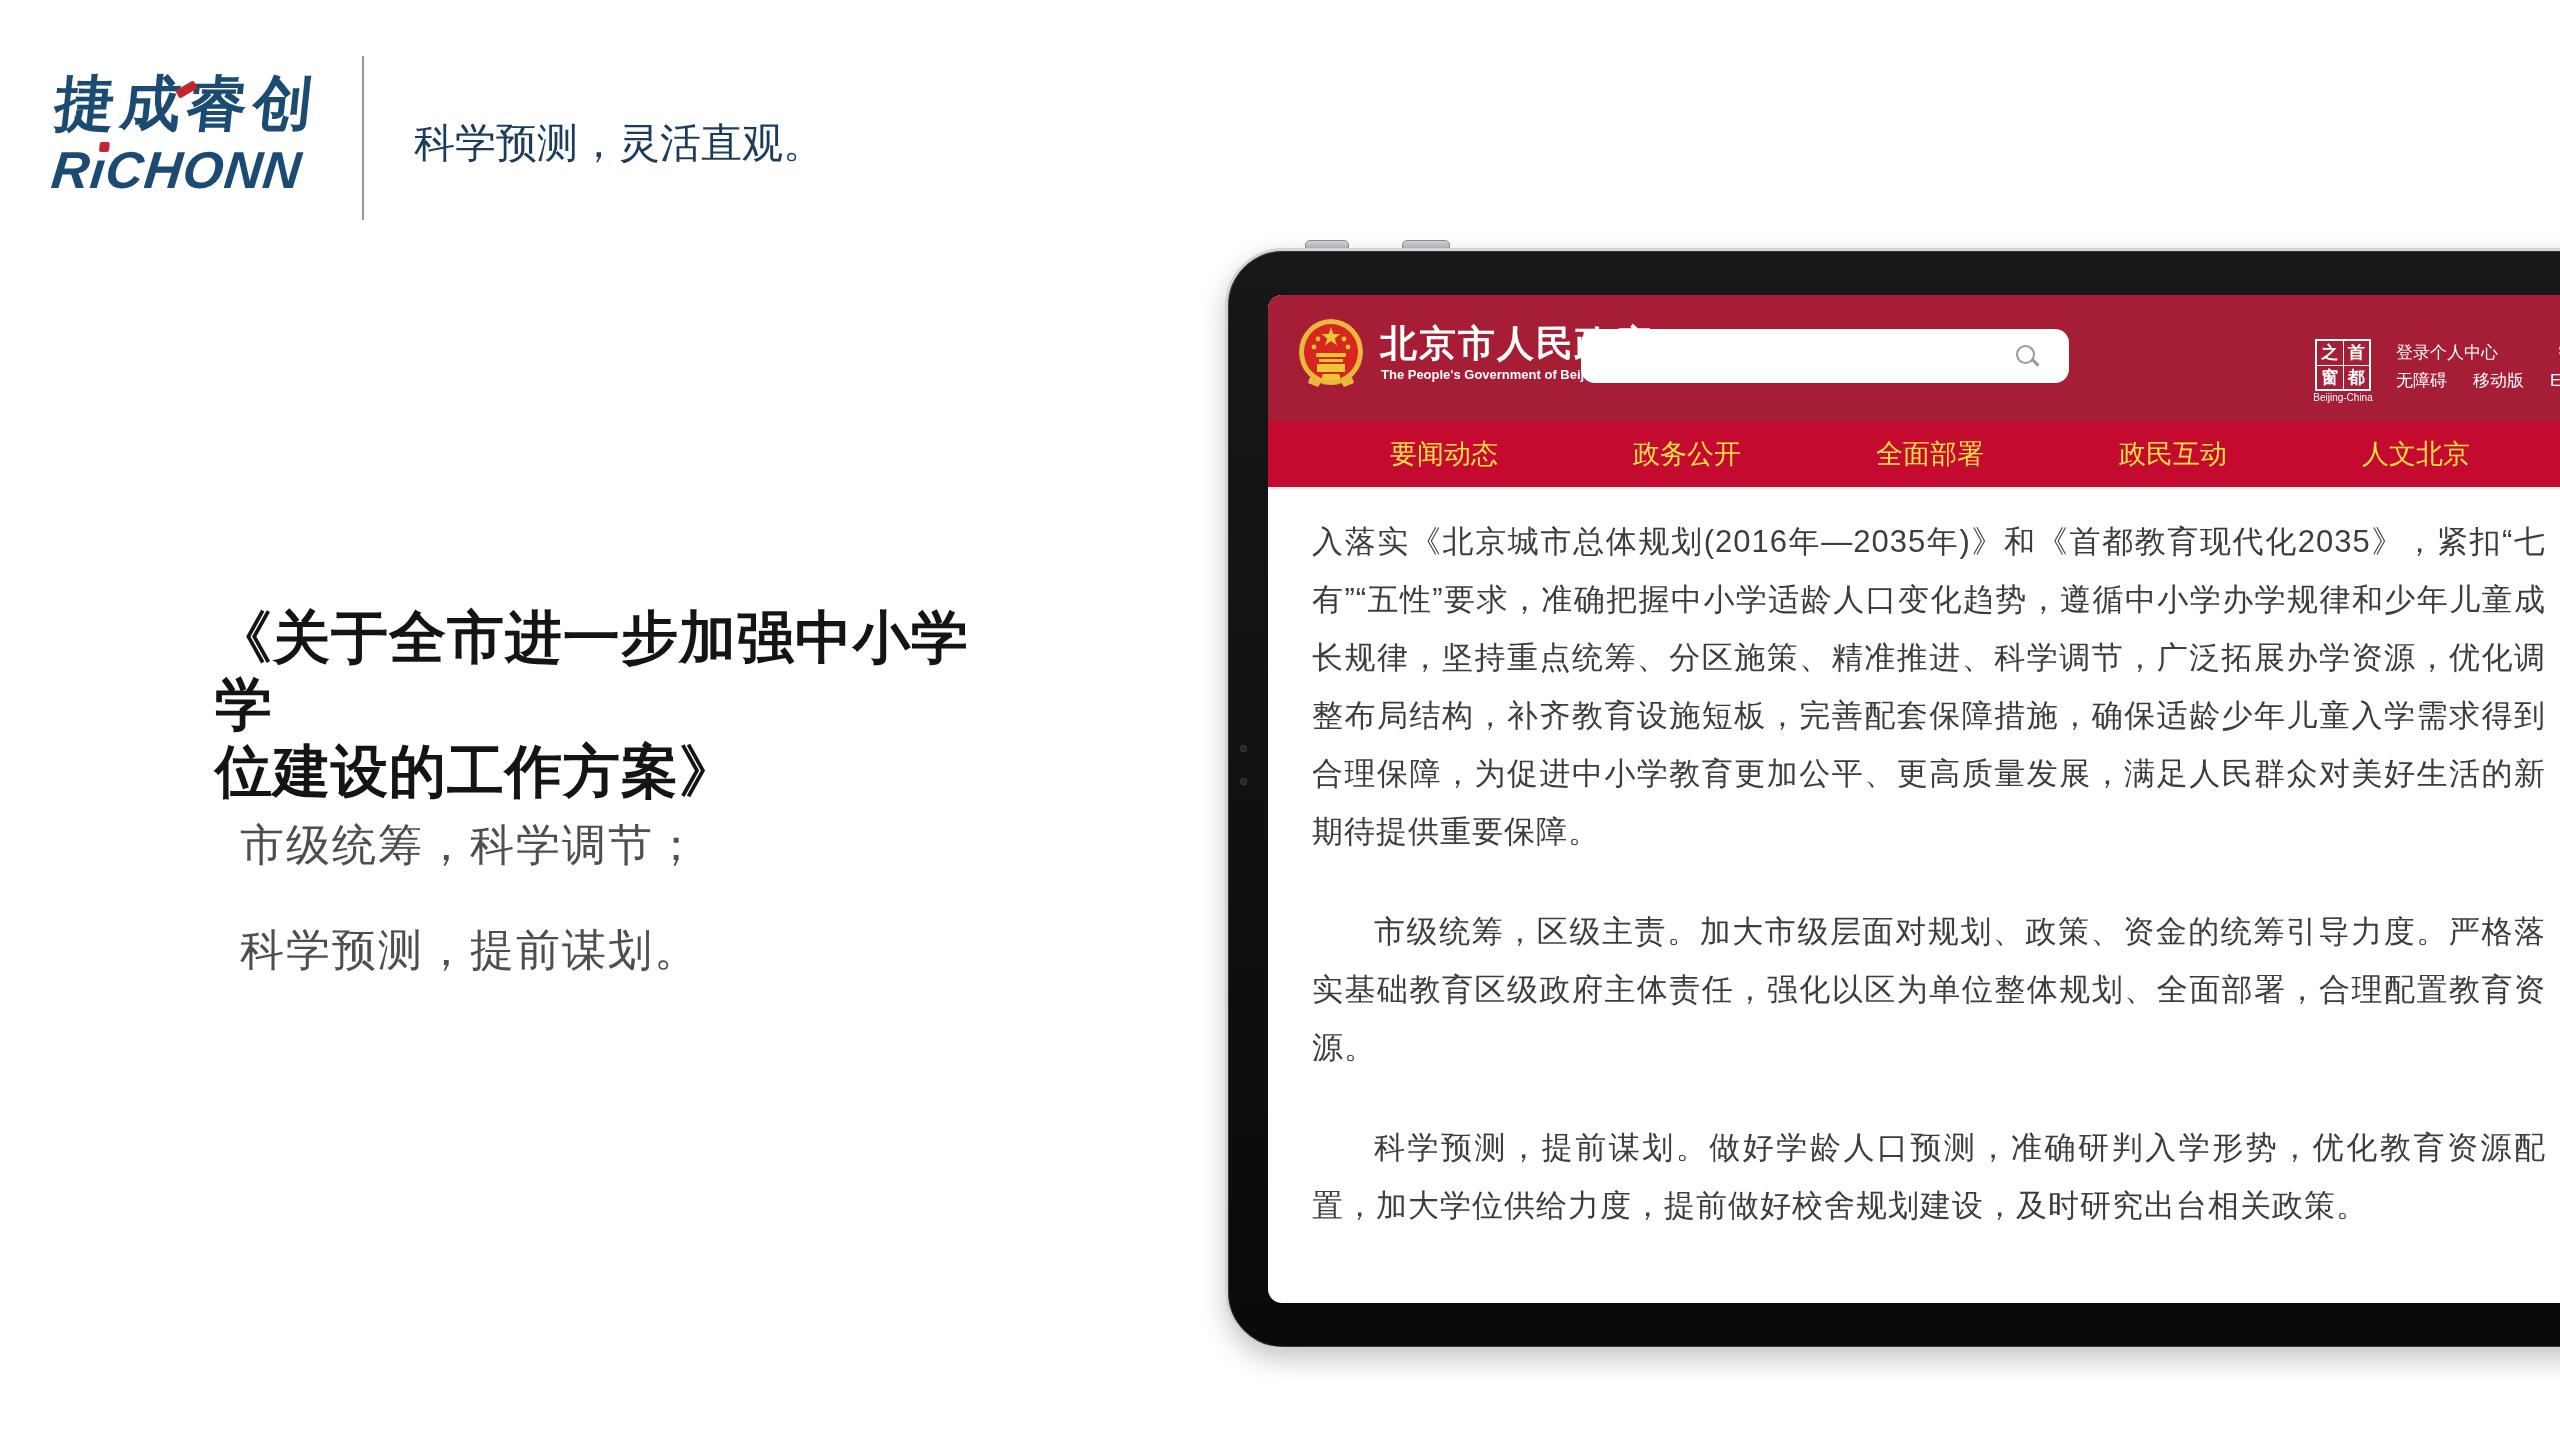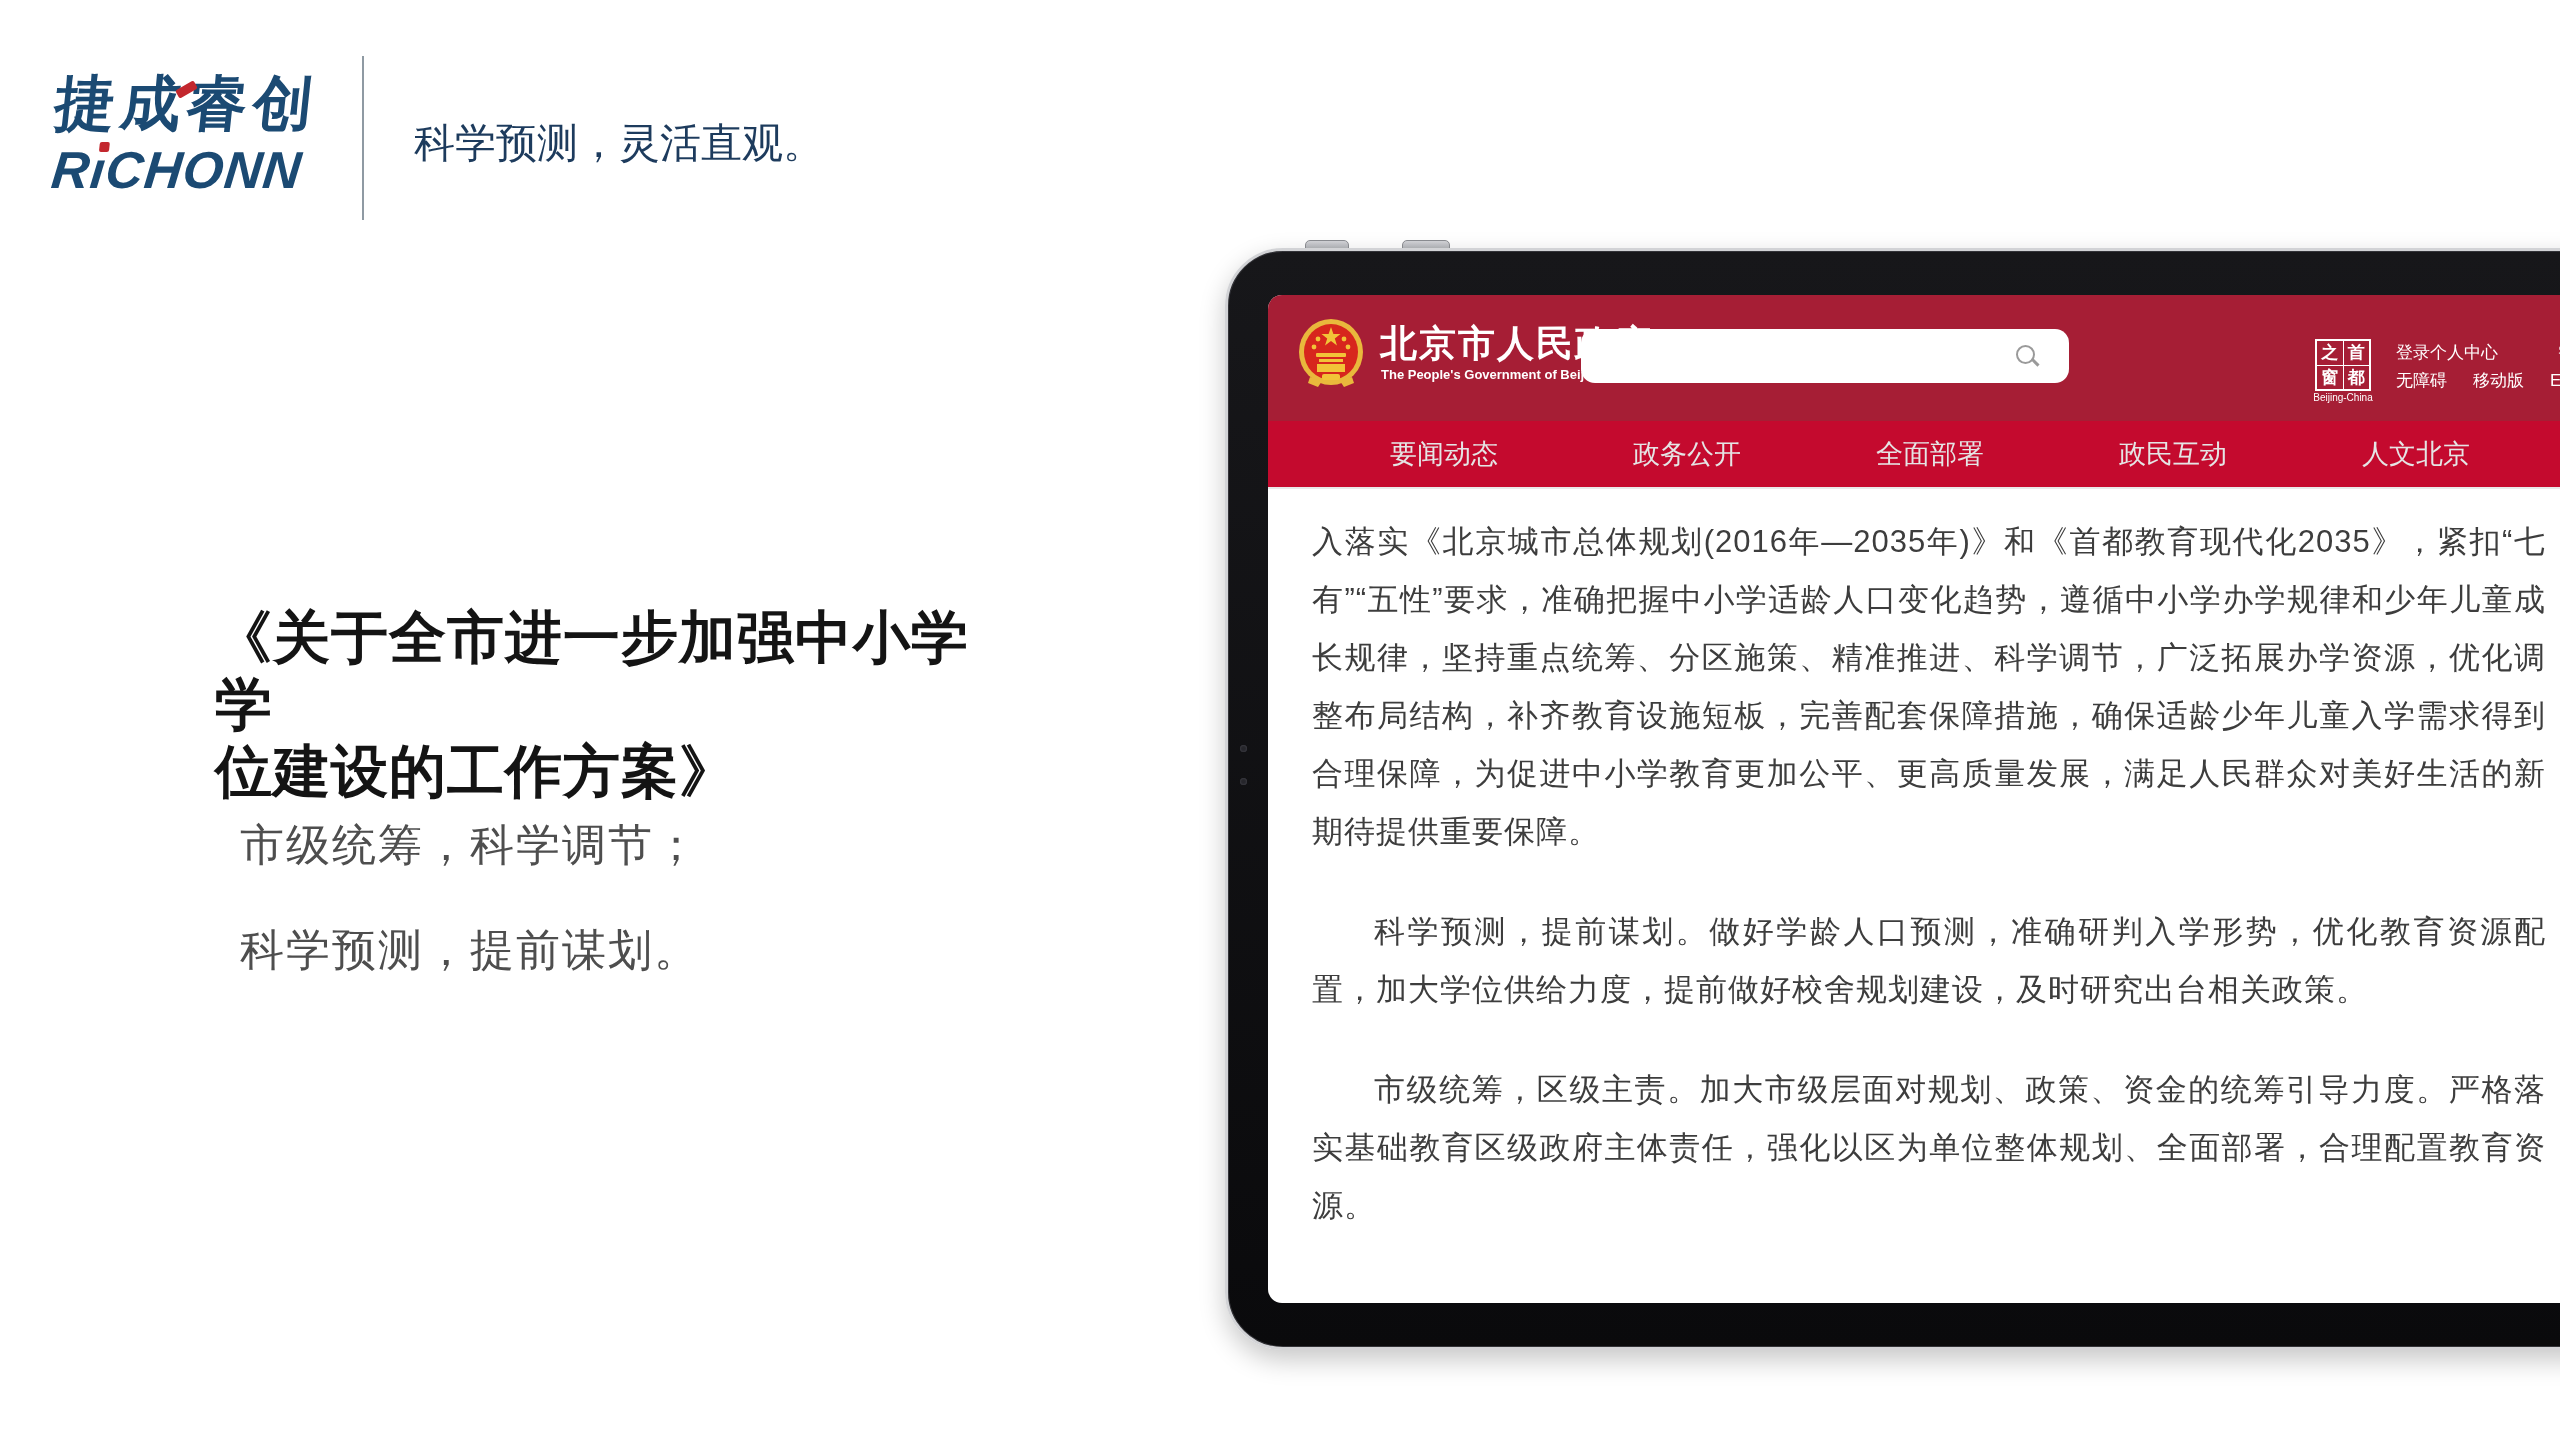--- a/index.html
+++ b/index.html
@@ -62,21 +62,21 @@
   .seal-caption{position:absolute;left:1040px;top:97px;width:70px;text-align:center;font-size:10px;
           color:#ffffff;letter-spacing:0;}
   .quick-links{position:absolute;left:1128px;color:#ffffff;font-size:17px;display:flex;align-items:center;}
   .ql-row1{top:46px;gap:60px;} .ql-row2{top:74px;gap:26px;}
   .quick-links a{color:#ffffff;text-decoration:none;white-space:nowrap;}
 
   
   .site-nav{position:absolute;left:0;top:126px;width:100%;height:68px;background:#C40A2E;
           display:flex;align-items:center;gap:133px;padding-left:121px;box-sizing:border-box;
           border-bottom:2px solid #e9e9e9;}
-  .site-nav .nav-item{width:110px;text-align:center;color:#e5e5e5;font-size:27px;font-weight:500;
+  .site-nav .nav-item{width:110px;text-align:center;color:#fde047;font-size:27px;font-weight:500;
           white-space:nowrap;cursor:pointer;}
 
   
   .article{position:absolute;left:28px;top:218px;width:1250px;color:#3d3d3d;font-size:31px;
           line-height:58px;letter-spacing:1px;text-align:justify;}
   .article p{margin:0 0 42px 16px;}
   .article p.indent{text-indent:2em;}
 </style>
 </head>
 <body>
@@ -151,19 +151,19 @@
       <nav class="site-nav">
         <div class="nav-item">要闻动态</div>
         <div class="nav-item">政务公开</div>
         <div class="nav-item">全面部署</div>
         <div class="nav-item">政民互动</div>
         <div class="nav-item">人文北京</div>
       </nav>
 
       <div class="article">
         <p>入落实《北京城市总体规划(2016年—2035年)》和《首都教育现代化2035》，紧扣“七有”“五性”要求，准确把握中小学适龄人口变化趋势，遵循中小学办学规律和少年儿童成长规律，坚持重点统筹、分区施策、精准推进、科学调节，广泛拓展办学资源，优化调整布局结构，补齐教育设施短板，完善配套保障措施，确保适龄少年儿童入学需求得到合理保障，为促进中小学教育更加公平、更高质量发展，满足人民群众对美好生活的新期待提供重要保障。</p>
+        <p class="indent">市级统筹，区级主责。加大市级层面对规划、政策、资金的统筹引导力度。严格落实基础教育区级政府主体责任，强化以区为单位整体规划、全面部署，合理配置教育资源。</p>
         <p class="indent">科学预测，提前谋划。做好学龄人口预测，准确研判入学形势，优化教育资源配置，加大学位供给力度，提前做好校舍规划建设，及时研究出台相关政策。</p>
-        <p class="indent">市级统筹，区级主责。加大市级层面对规划、政策、资金的统筹引导力度。严格落实基础教育区级政府主体责任，强化以区为单位整体规划、全面部署，合理配置教育资源。</p>
       </div>
 
     </div>
   </div>
 </div>
 
 </body></html>

